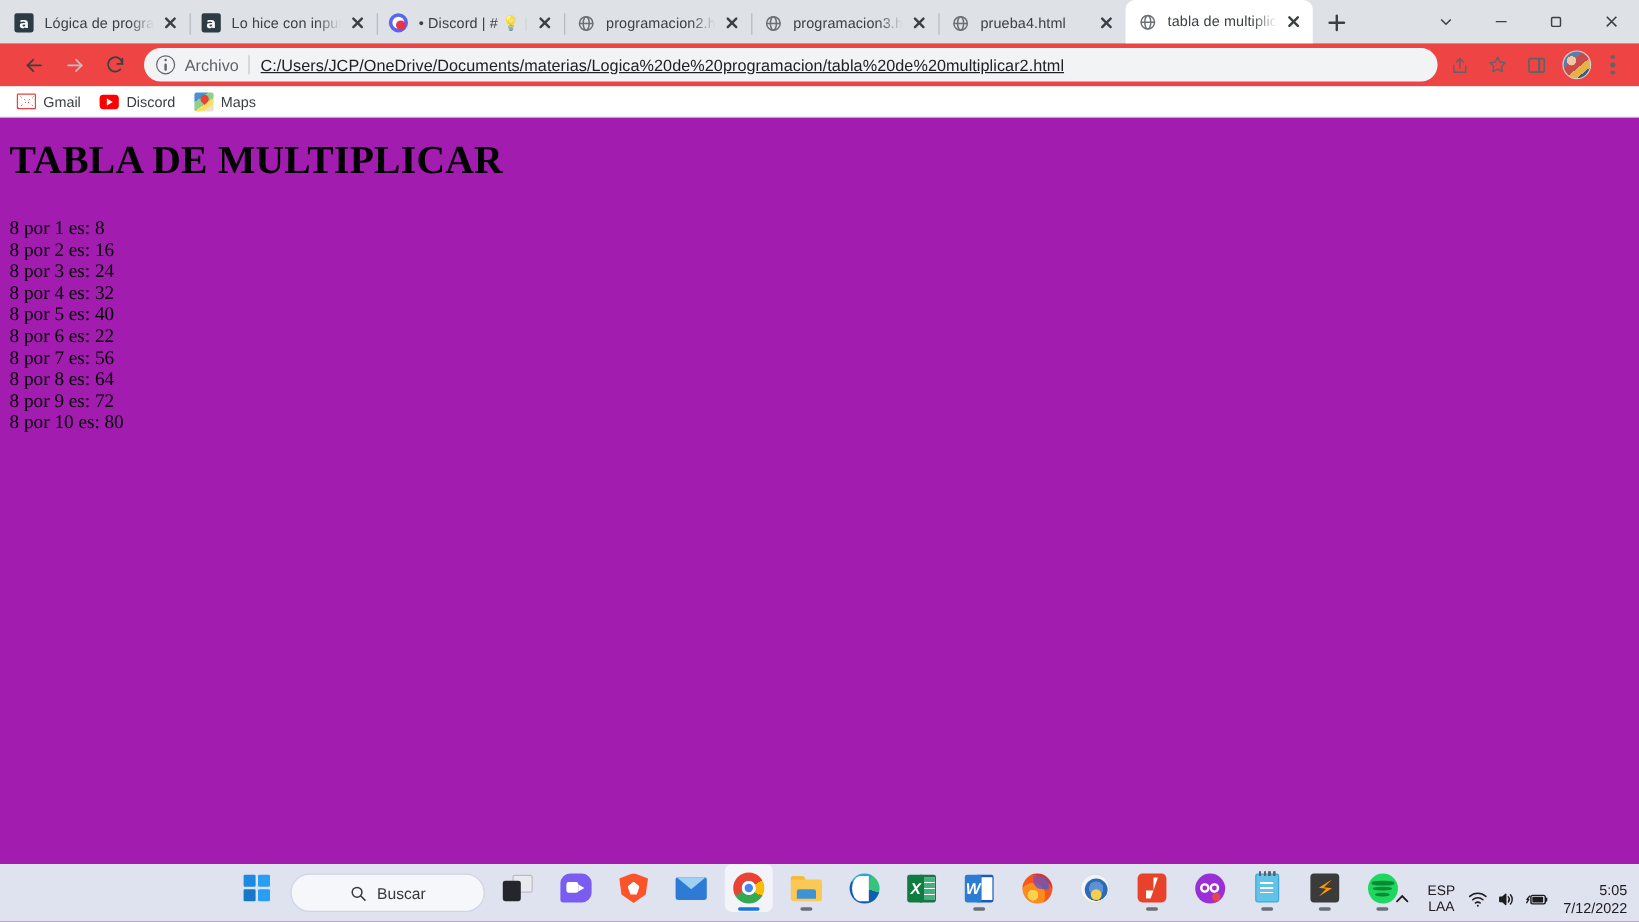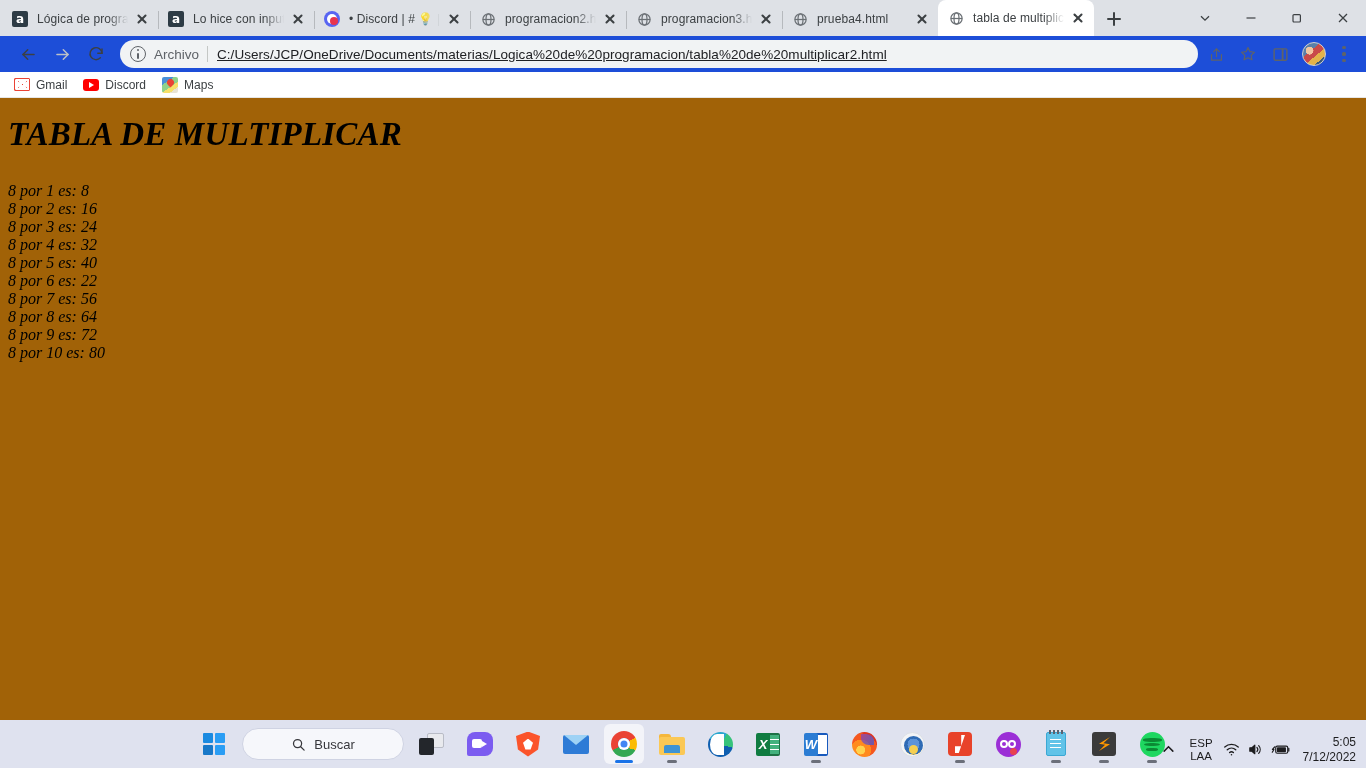--- a/index.html
+++ b/index.html
@@ -147,21 +147,21 @@
     left: 6px; top: 6px;
     width: 8px; height: 8px;
     border-radius: 50%;
     background: #e8344e;
   }
 
   
   .toolbar {
     height: 36px;
     flex: 0 0 36px;
-    background: #1d4ed8;
+    background: #ef4444;
     display: flex;
     align-items: center;
     padding: 0 8px;
   }
   .nav-btn {
     width: 28px; height: 28px;
     display: flex; align-items: center; justify-content: center;
     margin-right: 6px;
     border-radius: 50%;
     flex: 0 0 28px;
@@ -283,25 +283,24 @@
   }
   .bm-label {
     font-size: 12px;
     color: #3c4043;
     white-space: nowrap;
   }
 
   
   .page-content {
     flex: 1 1 auto;
-    background: #a16207;
+    background: #a21caf;
     overflow: hidden;
     padding: 0 8px;
     position: relative;
-    font-style: italic;
   }
   .page-title {
     font-family: "Liberation Serif", "DejaVu Serif", serif;
     font-size: 33px;
     font-weight: bold;
     color: #000000;
     margin: 18px 0 0 0;
     letter-spacing: 0.2px;
     line-height: 1.15;
   }
@@ -322,21 +321,21 @@
     background: #dfe2ef;
     display: flex;
     align-items: center;
     z-index: 10;
   }
   .taskbar-center {
     position: absolute;
     left: 50%;
     transform: translateX(-50%);
     display: flex;
-    align-items: center;
+    align-items: flex-end;
     gap: 8px;
     height: 32px;
   }
   .tb-item {
     width: 40px; height: 40px;
     display: flex; align-items: center; justify-content: center;
     border-radius: 6px;
     position: relative;
     flex: 0 0 40px;
   }

